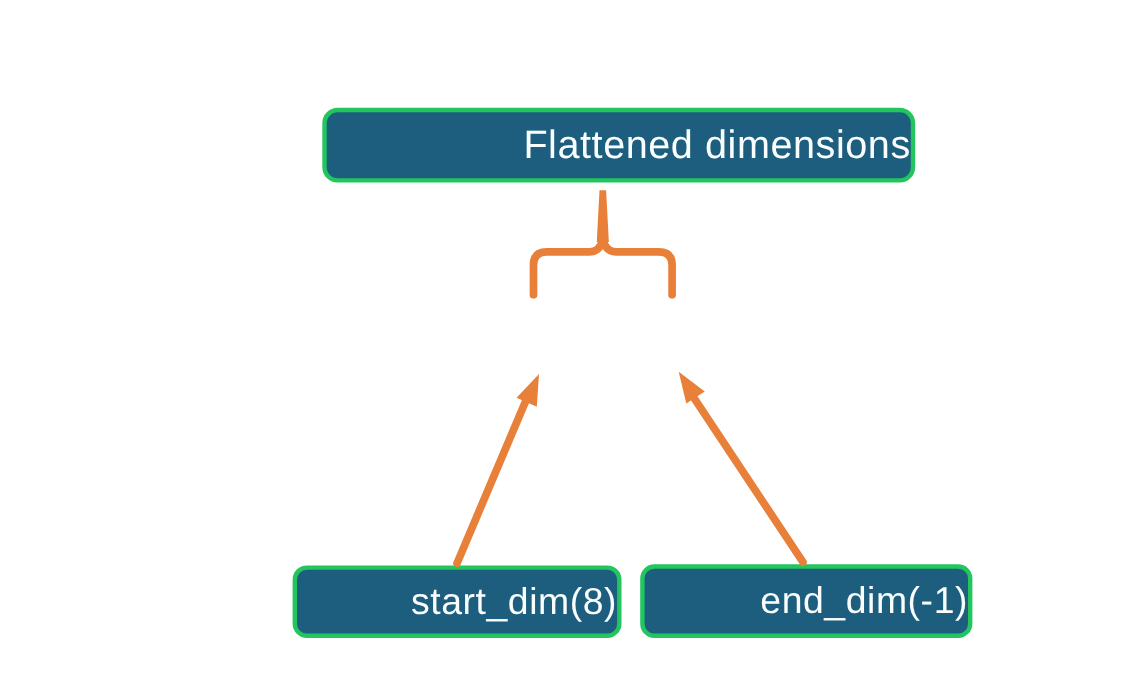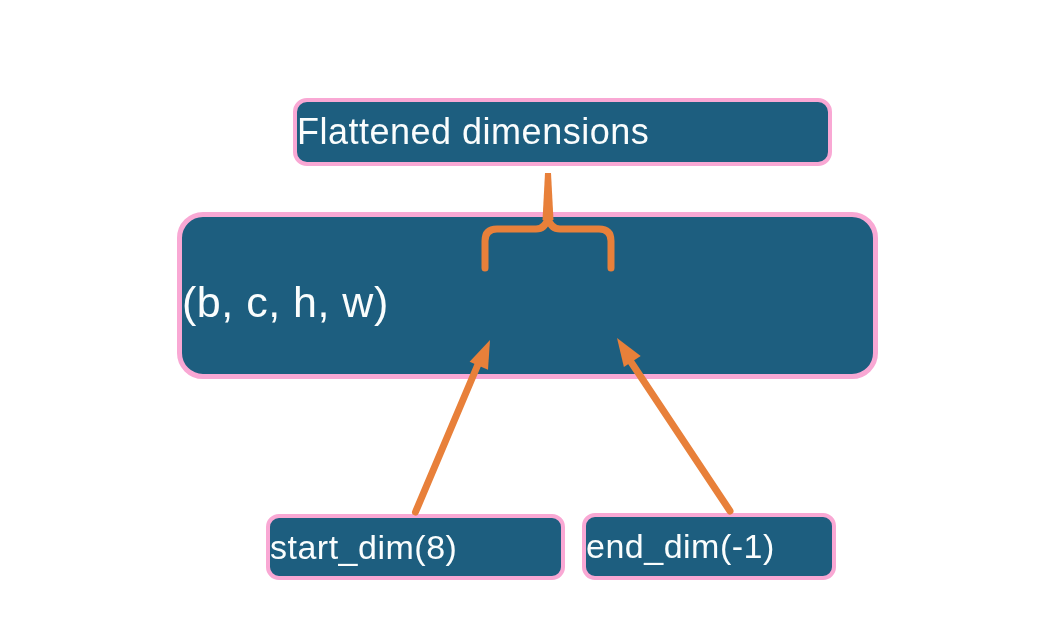--- a/index.html
+++ b/index.html
@@ -12,25 +12,25 @@
     width: 1038px;
     height: 632px;
     background: #ffffff;
     overflow: hidden;
     font-family: "Liberation Sans", sans-serif;
   }
   .box {
     position: absolute;
     box-sizing: border-box;
     background: #1d5e7f;
-    border: 5px solid #f9a8d4;
+    border: 5px solid #22c55e;
     color: #fafdfd;
     display: flex;
     align-items: center;
-    justify-content: flex-start;
+    justify-content: flex-end;
     text-align: center;
     letter-spacing: 0.5px;
   }
   .top-box {
     left: 293px; top: 98px;
     width: 539px; height: 68px;
     border-radius: 14px;
     border-width: 4px;
     font-size: 36px;
   }
@@ -46,42 +46,39 @@
     border-radius: 13px;
     border-width: 4px;
     font-size: 34px;
   }
   .start-box {
     left: 266px; top: 514px;
     width: 299px; height: 66px;
   }
   .end-box {
     left: 582px; top: 513px;
-    width: 254px; height: 67px;
+    width: 302px; height: 67px;
   }
   svg.overlay {
     position: absolute;
     left: 0; top: 0;
     width: 1038px;
     height: 632px;
     pointer-events: none;
   }
 </style>
 </head>
 <body>
 
 <div class="canvas">
 
   <div class="box top-box">
     <span>Flattened dimensions</span>
   </div>
 
-  <div class="box mid-box">
-    <span>(b, c, h, w)</span>
-  </div>
 
   <div class="box small-box start-box">
     <span>start_dim(8)</span>
   </div>
 
   <div class="box small-box end-box">
     <span>end_dim(-1)</span>
   </div>
 
   <svg class="overlay" viewBox="0 0 1038 632">

